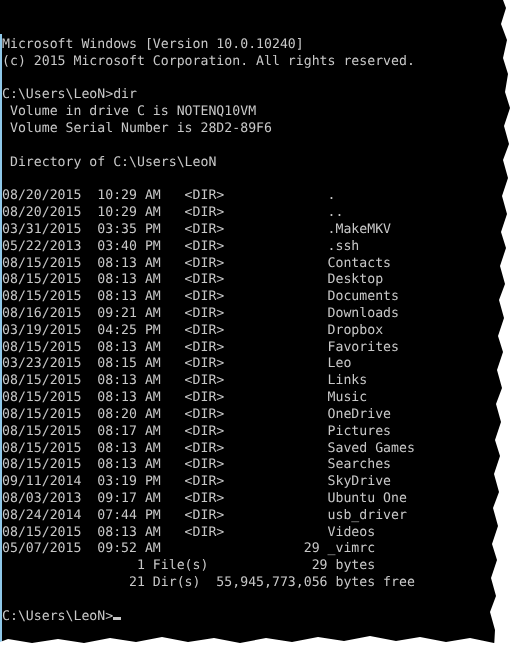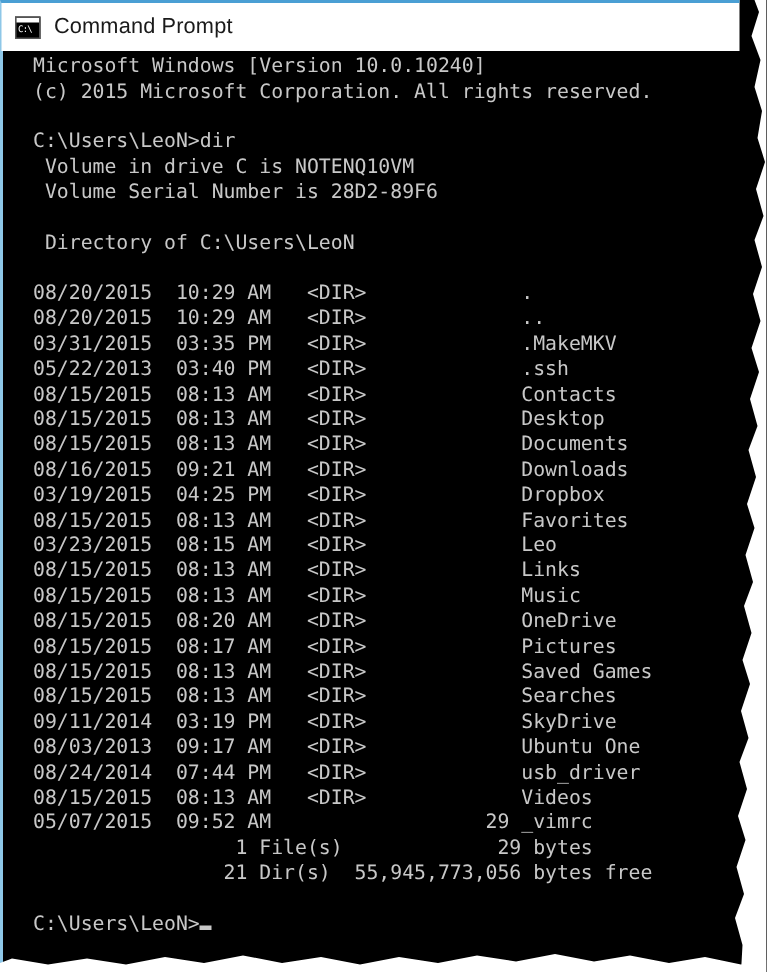--- a/index.html
+++ b/index.html
@@ -84,21 +84,21 @@
     width: 493px;
     bottom: 0;
     background: #000000;
     border-left: 2px solid #8ec7e8;
     box-sizing: border-box;
     overflow: hidden;
     z-index: 2;
   }
   #console-text {
     margin: 0;
-    padding: 3px 0 0 20px;
+    padding: 3px 0 0 0;
     font-family: "DejaVu Sans Mono", monospace;
     font-size: 13.2px;
     line-height: 16.82px;
     color: #c8c8c8;
     white-space: pre;
     letter-spacing: 0px;
     text-rendering: geometricPrecision;
   }
   .cursor {
     display: inline-block;
@@ -136,27 +136,20 @@
     height: 648px;
     background: #000000;
     z-index: 3;
   }
 </style>
 </head>
 <body>
 
 <div id="window">
 
-  <div id="titlebar">
-    <div id="title-icon">
-      <div class="bar"></div>
-      <div class="glyph">C:\</div>
-    </div>
-    <div id="title-text">Command Prompt</div>
-  </div>
 
   <div id="black-overhang"></div>
 
   <div id="console">
     <pre id="console-text">Microsoft Windows [Version 10.0.10240]
 (c) 2015 Microsoft Corporation. All rights reserved.
 
 C:\Users\LeoN&gt;dir
  Volume in drive C is NOTENQ10VM
  Volume Serial Number is 28D2-89F6

